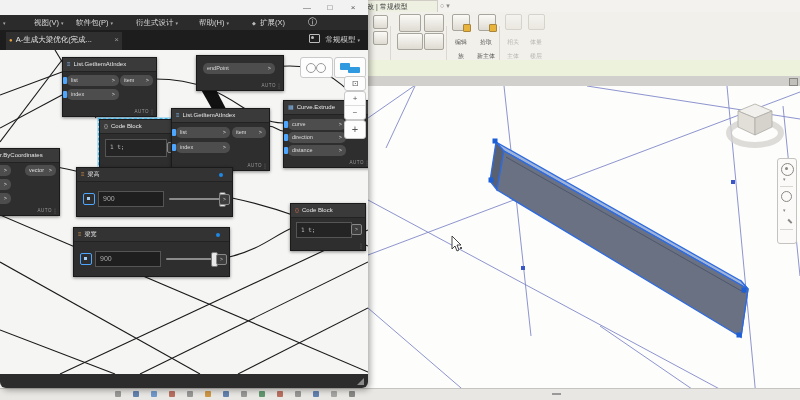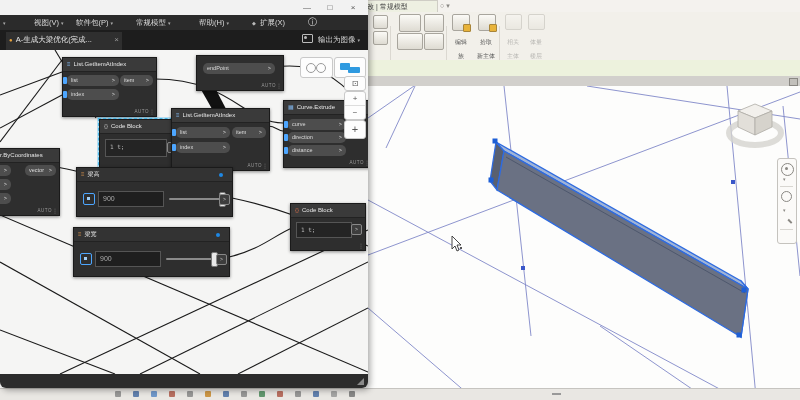--- a/index.html
+++ b/index.html
@@ -256,37 +256,37 @@
     <div class="winbtn" style="left:320px;">□</div>
     <div class="winbtn" style="left:343px;">×</div>
 
     <div id="dy-menubar">
       <div class="menu-item" style="left:1px;"><span class="dd">▾</span></div>
       <div class="menu-item" style="left:34px;">
         <span>视图(V)</span><span class="dd">▾</span></div>
       <div class="menu-item" style="left:76px;">
         <span>软件包(P)</span><span class="dd">▾</span></div>
       <div class="menu-item" style="left:136px;">
-        <span>常规模型</span><span class="dd">▾</span></div>
+        <span>衍生式设计</span><span class="dd">▾</span></div>
       <div class="menu-item" style="left:199px;">
         <span>帮助(H)</span><span class="dd">▾</span></div>
       <div class="menu-item" style="left:252px;">
         <span style="font-size:5px;color:#bbb;margin-right:2px;">◆</span>
         <span>扩展(X)</span></div>
       <div class="menu-item" style="left:308px;font-size:9px;">ⓘ</div>
     </div>
 
     <div id="dy-tabbar"></div>
     <div id="dy-tab">
       <span class="dot">●</span><span>A-生成大梁优化(完成...</span>
       <span class="close">×</span>
     </div>
     <div id="export-btn">
       <span id="export-icon"></span>
-      <span>输出为图像</span>
+      <span>常规模型</span>
       <span class="dd" style="font-size:5px;color:#aaa;">▾</span>
     </div>
 
     <div id="dy-canvas">
       <svg width="368" height="324" viewBox="0 0 368 324">
         <g stroke="#1a1a1a" stroke-width="1.1" fill="none">
           <line x1="0" y1="165" x2="368" y2="322"></line>
           <line x1="0" y1="212" x2="200" y2="324"></line>
           <line x1="0" y1="280" x2="115" y2="324"></line>
           <line x1="60" y1="324" x2="368" y2="180"></line>

